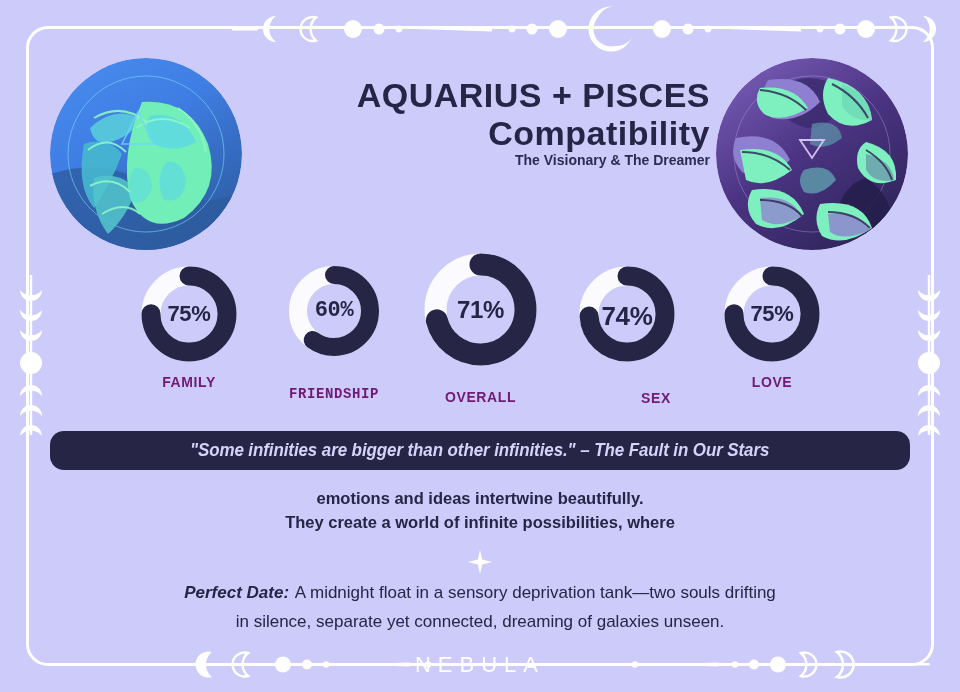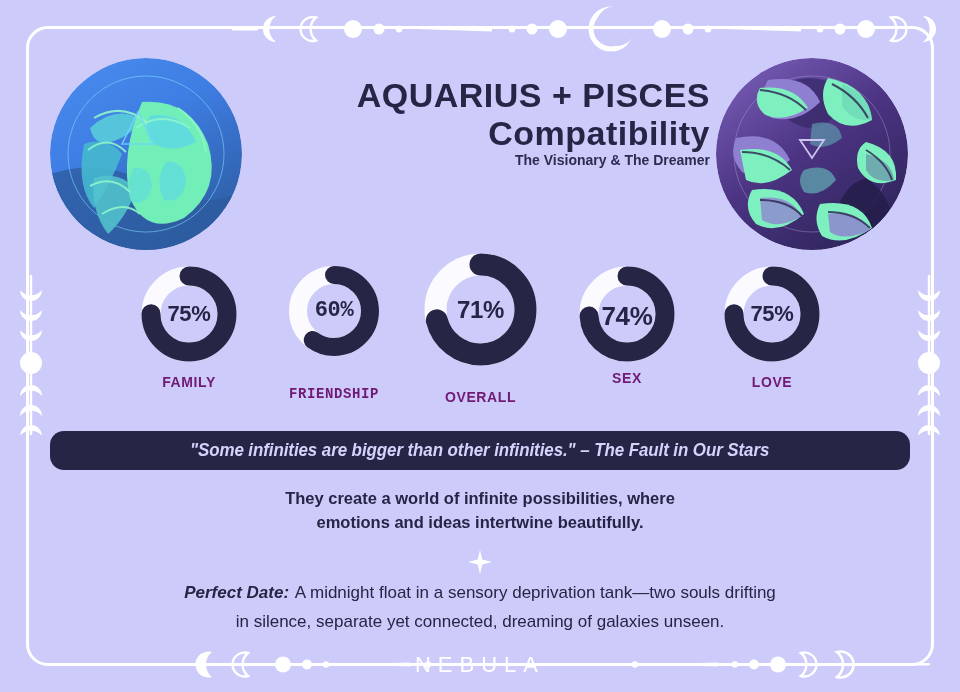--- a/index.html
+++ b/index.html
@@ -294,40 +294,40 @@
       <div class="pct" style="top:48px; font-size:24px;">71%</div>
       <div class="cap" style="top:141px;">OVERALL</div>
     </div>
 
     <div class="donut" id="d3" style="left:575px; top:14px;">
       <svg width="104" height="104" viewBox="0 0 104 104">
         <circle cx="52" cy="52" r="38" fill="none" stroke="#fbfbff" stroke-width="19"></circle>
         <circle class="arc" cx="52" cy="52" r="38" fill="none" stroke="#262546" stroke-width="19" stroke-linecap="round" transform="rotate(-90 52 52)" stroke-dasharray="176.68317083788995 238.76104167282426"></circle>
       </svg>
       <div class="pct" style="top:39px; font-size:26px;">74%</div>
-      <div class="cap" style="top:108px;">SEX</div>
+      <div class="cap" style="top:128px;margin-left:29px;">SEX</div>
     </div>
 
     <div class="donut" id="d4" style="left:720px; top:14px;">
       <svg width="104" height="104" viewBox="0 0 104 104">
         <circle cx="52" cy="52" r="38" fill="none" stroke="#fbfbff" stroke-width="19"></circle>
         <circle class="arc" cx="52" cy="52" r="38" fill="none" stroke="#262546" stroke-width="19" stroke-linecap="round" transform="rotate(-90 52 52)" stroke-dasharray="179.0707812546182 238.76104167282426"></circle>
       </svg>
       <div class="pct" style="top:39px; font-size:22px;">75%</div>
       <div class="cap" style="top:112px;">LOVE</div>
     </div>
   </div>
 
   <div class="quote">
     <span>"Some infinities are bigger than other infinities." – The Fault in Our Stars</span>
   </div>
 
   <div class="desc">
+    <div>emotions and ideas intertwine beautifully.</div>
     <div>They create a world of infinite possibilities, where</div>
-    <div>emotions and ideas intertwine beautifully.</div>
   </div>
 
   <svg class="sparkle" viewBox="0 0 36 26">
     <path d="M18 1 L20.2 10.6 L30 13 L20.2 15.4 L18 25 L15.8 15.4 L6 13 L15.8 10.6 Z" fill="#ffffff"></path>
   </svg>
 
   <div class="pdate">
     <span class="lbl" style="margin-right: 2px;">Perfect Date:</span>
     <span>A midnight float in a sensory deprivation tank—two souls drifting</span><br>
     <span>in silence, separate yet connected, dreaming of galaxies unseen.</span>

